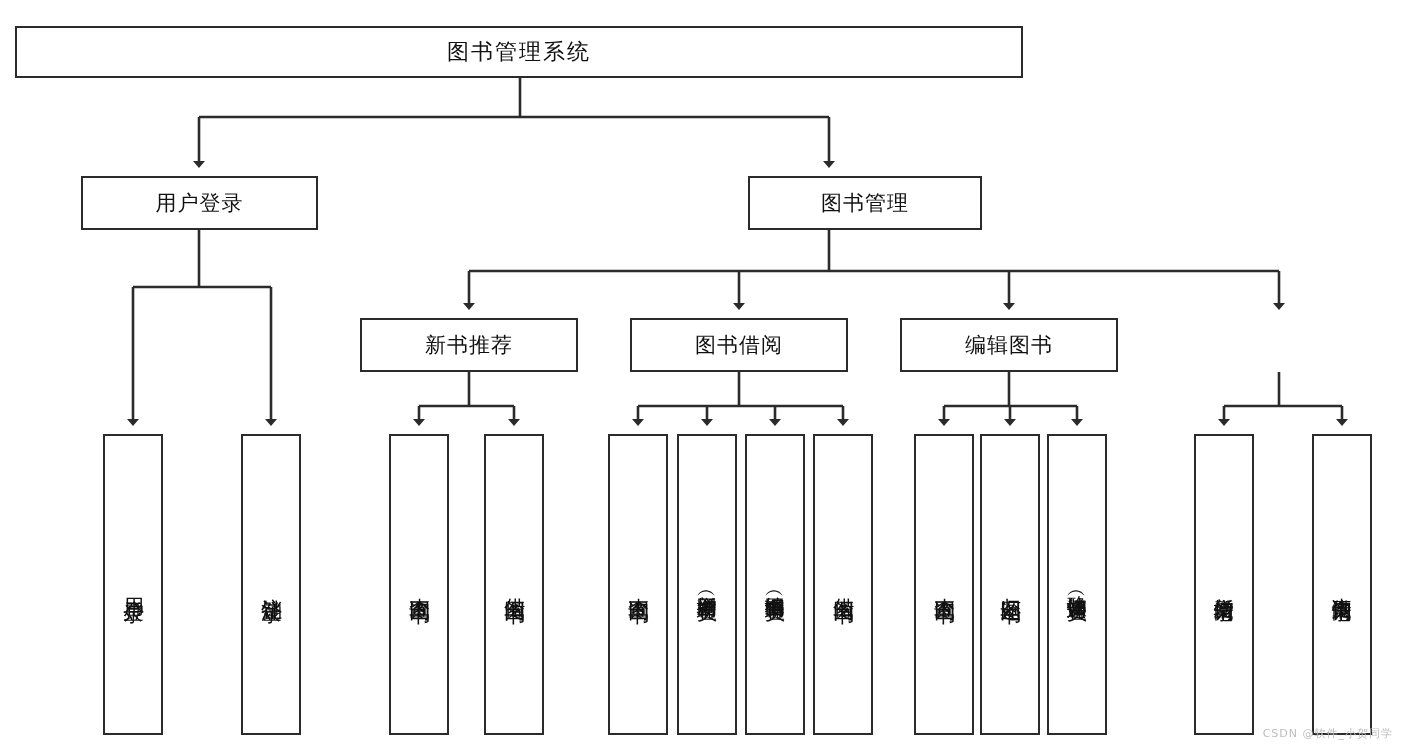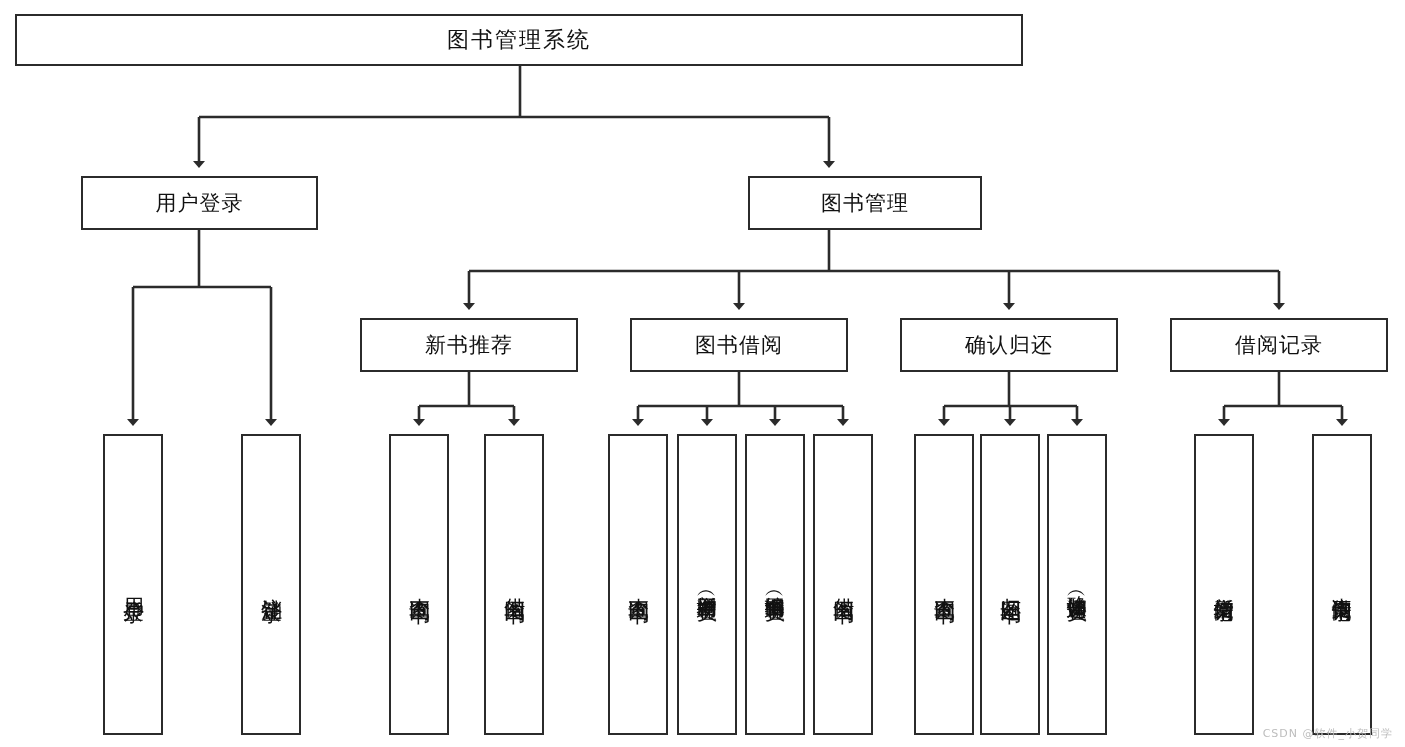--- a/index.html
+++ b/index.html
@@ -3,21 +3,21 @@
 <meta charset="utf-8">
 <style>
   html,body{margin:0;padding:0;background:#ffffff;}
   body{width:1405px;height:747px;overflow:hidden;
        font-family:"DejaVu Sans","Liberation Sans",sans-serif;}
   #stage{position:relative;width:1405px;height:747px;background:#fff;}
   svg#wires{position:absolute;left:0;top:0;width:1405px;height:747px;pointer-events:none;}
   .node{position:absolute;box-sizing:border-box;border:2px solid #2b2b2b;background:#ffffff;
         display:flex;align-items:center;justify-content:center;text-align:center;color:#111;}
   .node.h{font-size:21px;letter-spacing:1px;}
-  .node.root{font-size:22px;letter-spacing:2px;}
+  .node.root{font-size:22px;letter-spacing:2px;margin-top:12px;}
   .leaf{position:absolute;box-sizing:border-box;border:2px solid #2b2b2b;background:#ffffff;
         display:flex;align-items:center;justify-content:center;color:#111;}
   .leaf span{writing-mode:vertical-rl;text-orientation:upright;font-size:21px;
              line-height:1.12;letter-spacing:2px;white-space:nowrap;}
   .leaf.tall span{font-size:20px;letter-spacing:1px;}
   #watermark{position:absolute;right:12px;bottom:6px;font-size:11px;color:#bdbdbd;
              letter-spacing:1px;white-space:nowrap;}
 </style>
 </head>
 <body>
@@ -85,24 +85,21 @@
     <span>图书管理</span>
   </div>
 
   <div class="node h" style="left:360px;top:318px;width:218px;height:54px;">
     <span>新书推荐</span>
   </div>
   <div class="node h" style="left:630px;top:318px;width:218px;height:54px;">
     <span>图书借阅</span>
   </div>
   <div class="node h" style="left:900px;top:318px;width:218px;height:54px;">
-    <span>确认归还</span>
-  </div>
-  <div class="node h" style="left:1170px;top:318px;width:218px;height:54px;">
-    <span>借阅记录</span>
+    <span>编辑图书</span>
   </div>
 
   <div class="leaf" style="left:103px;top:434px;width:60px;height:301px;">
     <span>用户登录</span>
   </div>
   <div class="leaf" style="left:241px;top:434px;width:60px;height:301px;">
     <span>注销登录</span>
   </div>
 
   <div class="leaf" style="left:389px;top:434px;width:60px;height:301px;">

